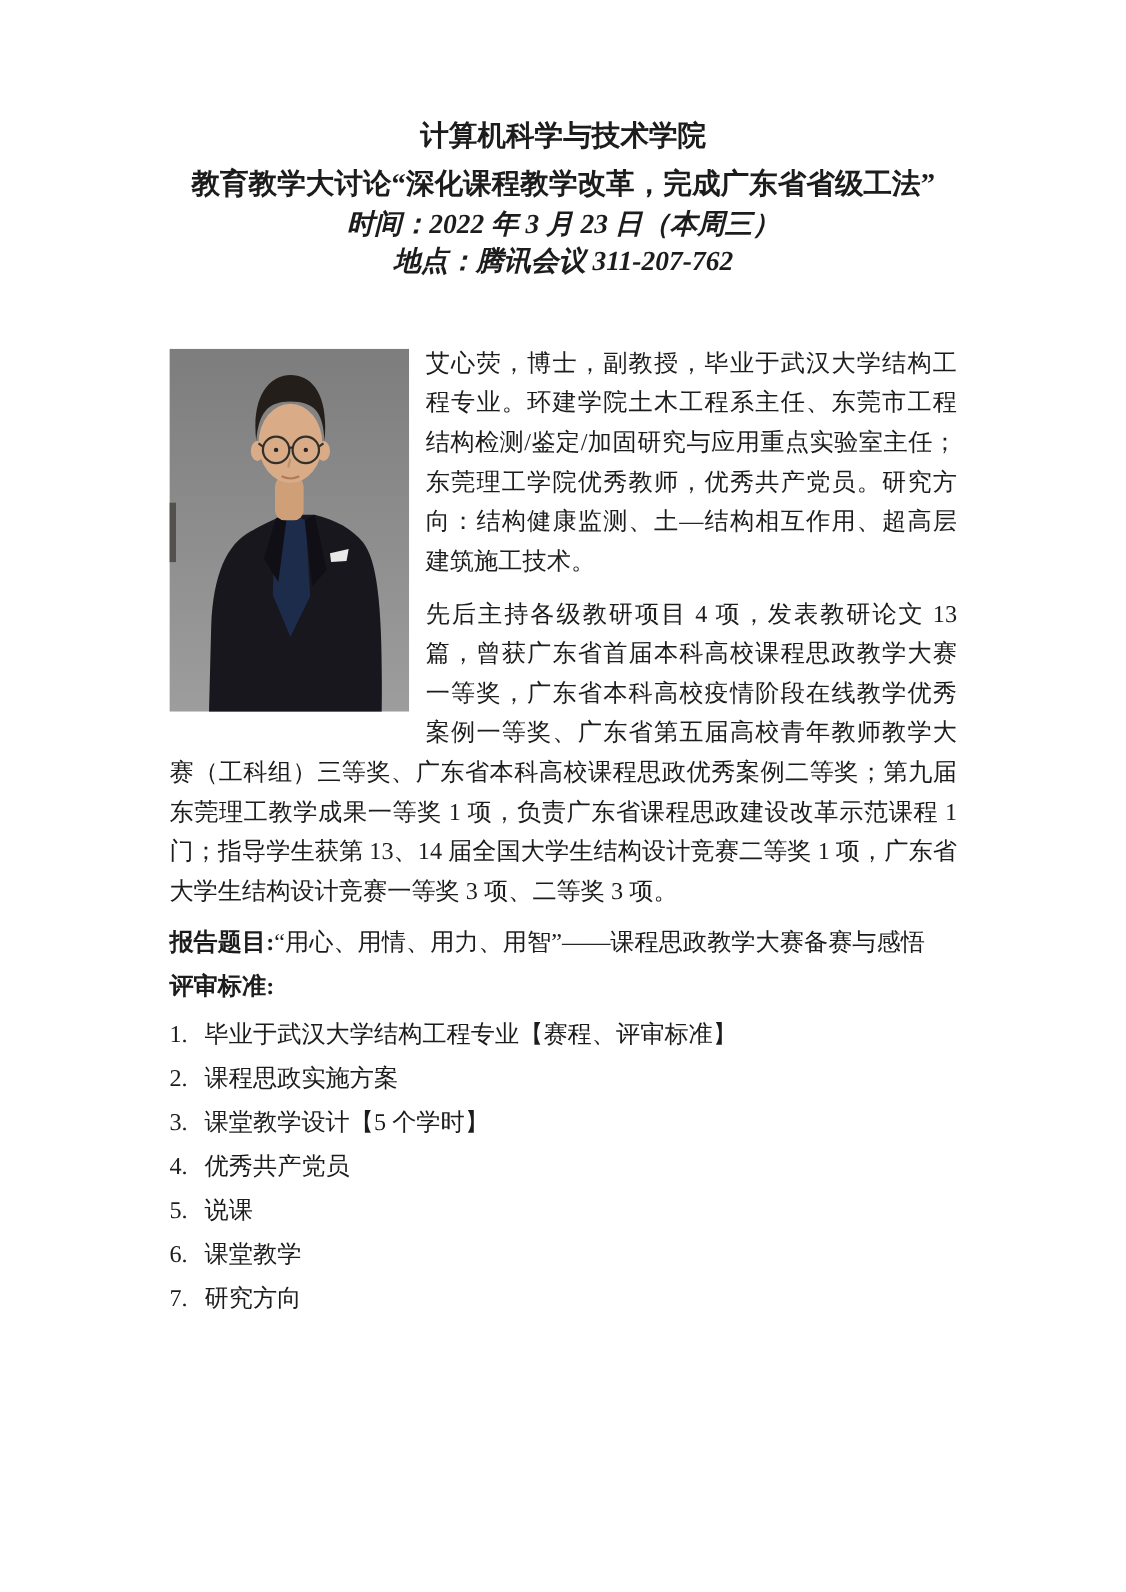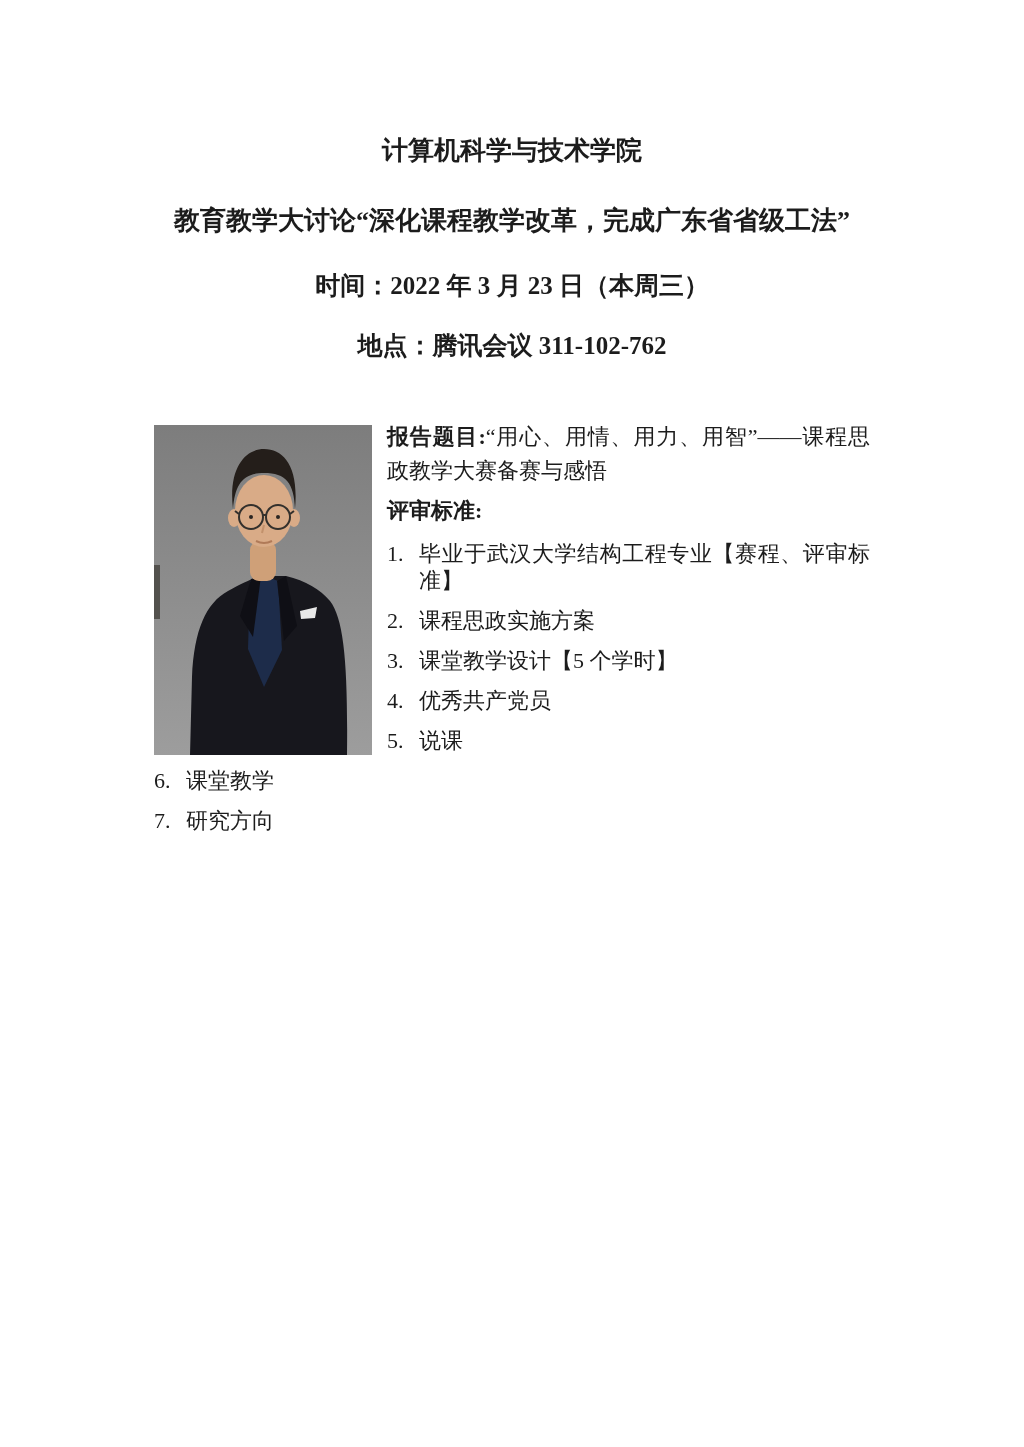--- a/index.html
+++ b/index.html
@@ -9,23 +9,23 @@
     margin:0 auto;
     background:#ffffff;
     font-family:"Liberation Serif","DejaVu Serif",serif;
     color:#1c1c1c;
     overflow:hidden;
     box-sizing:border-box;
   }
   .doc { padding:102px 154px 0 154px; box-sizing:border-box; }
 
   
-  .title-line { text-align:center; font-weight:bold; white-space:nowrap;margin-top:27px; }
+  .title-line { text-align:center; font-weight:bold; white-space:nowrap; }
   .title-main { font-size:26px; line-height:43px; }
-  .title-sub  { font-size:25px; line-height:33px; }
+  .title-sub  { font-size:25px; line-height:33px;font-style:italic; }
 
   
   .content {
     margin-top:58px;
     font-size:22px;
     line-height:36px;
     text-align:justify;
     text-justify:inter-ideograph;
   }
   .portrait {
@@ -47,21 +47,21 @@
 </head>
 <body>
 
 <div class="page">
   <div class="doc">
 
     <div>
       <div class="title-line title-main">计算机科学与技术学院</div>
       <div class="title-line title-main">教育教学大讨论“深化课程教学改革，完成广东省省级工法”</div>
       <div class="title-line title-sub">时间：2022 年 3 月 23 日（本周三）</div>
-      <div class="title-line title-sub">地点：腾讯会议 311-102-762</div>
+      <div class="title-line title-sub">地点：腾讯会议 311-207-762</div>
     </div>
 
     <div class="content">
 
       <svg class="portrait" viewBox="0 0 218 330" role="img">
         <defs>
           <linearGradient id="bgGrad" x1="0" y1="0" x2="0" y2="1">
             <stop offset="0" stop-color="#7d7d7d"></stop>
             <stop offset="1" stop-color="#9d9d9d"></stop>
           </linearGradient>
@@ -92,20 +92,22 @@
           <path d="M85,89 L81,86"></path>
           <path d="M136,89 L140,86"></path>
         </g>
 
         <circle cx="97" cy="92" r="2" fill="#2a2522"></circle>
         <circle cx="124" cy="92" r="2" fill="#2a2522"></circle>
         <path d="M110,100 L108,108" stroke="#c2916c" stroke-width="2" fill="none"></path>
         <path d="M102,116 Q110,120 118,116" stroke="#b07a58" stroke-width="2" fill="none"></path>
       </svg>
 
+      <p class="para">艾心荧，博士，副教授，毕业于武汉大学结构工程专业。环建学院土木工程系主任、东莞市工程结构检测/鉴定/加固研究与应用重点实验室主任；东莞理工学院优秀教师，优秀共产党员。研究方向：结构健康监测、土—结构相互作用、超高层建筑施工技术。</p>
+      <p class="para">先后主持各级教研项目 4 项，发表教研论文 13 篇，曾获广东省首届本科高校课程思政教学大赛一等奖，广东省本科高校疫情阶段在线教学优秀案例一等奖、广东省第五届高校青年教师教学大赛（工科组）三等奖、广东省本科高校课程思政优秀案例二等奖；第九届东莞理工教学成果一等奖 1 项，负责广东省课程思政建设改革示范课程 1 门；指导学生获第 13、14 届全国大学生结构设计竞赛二等奖 1 项，广东省大学生结构设计竞赛一等奖 3 项、二等奖 3 项。</p>
 
       <p class="para report-title"><span class="lead">报告题目:</span><span>“用心、用情、用力、用智”——课程思政教学大赛备赛与感悟</span></p>
 
       <p class="para abstract-head">评审标准:</p>
 
       <div class="list">
         <div class="list-item">
           <span class="item-num">1.</span>
           <span class="item-text">毕业于武汉大学结构工程专业【赛程、评审标准】</span>
         </div>

